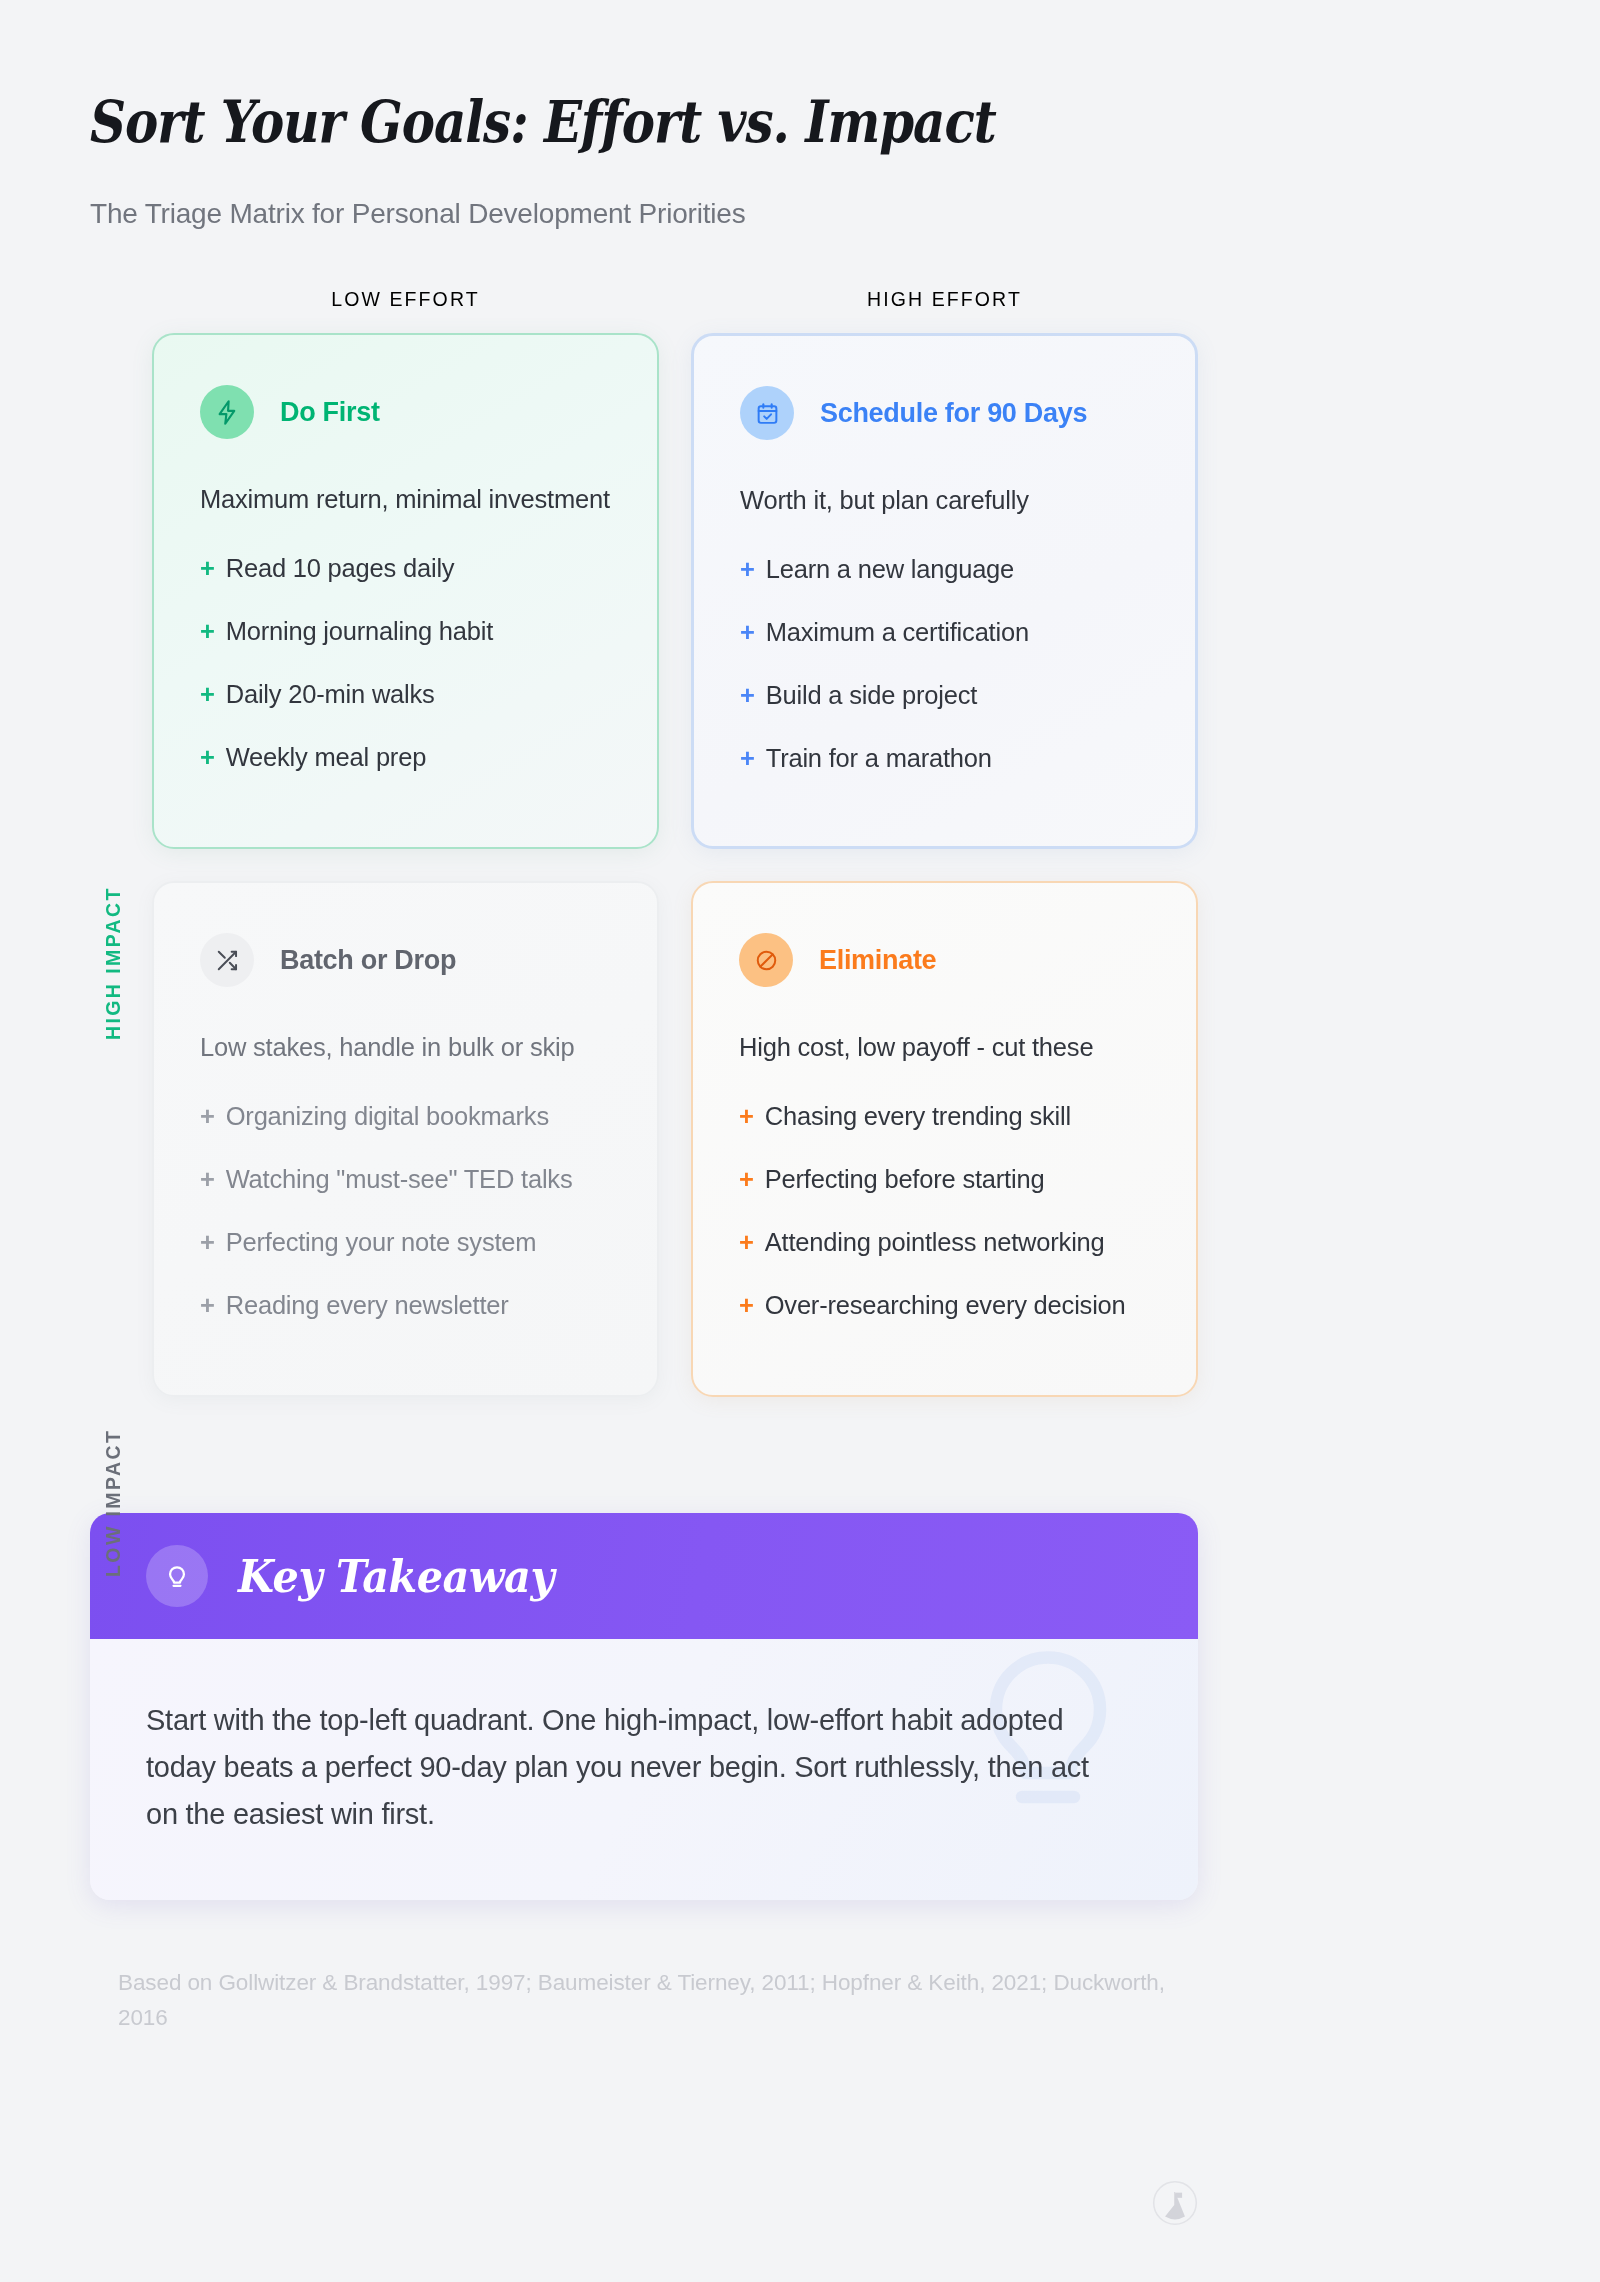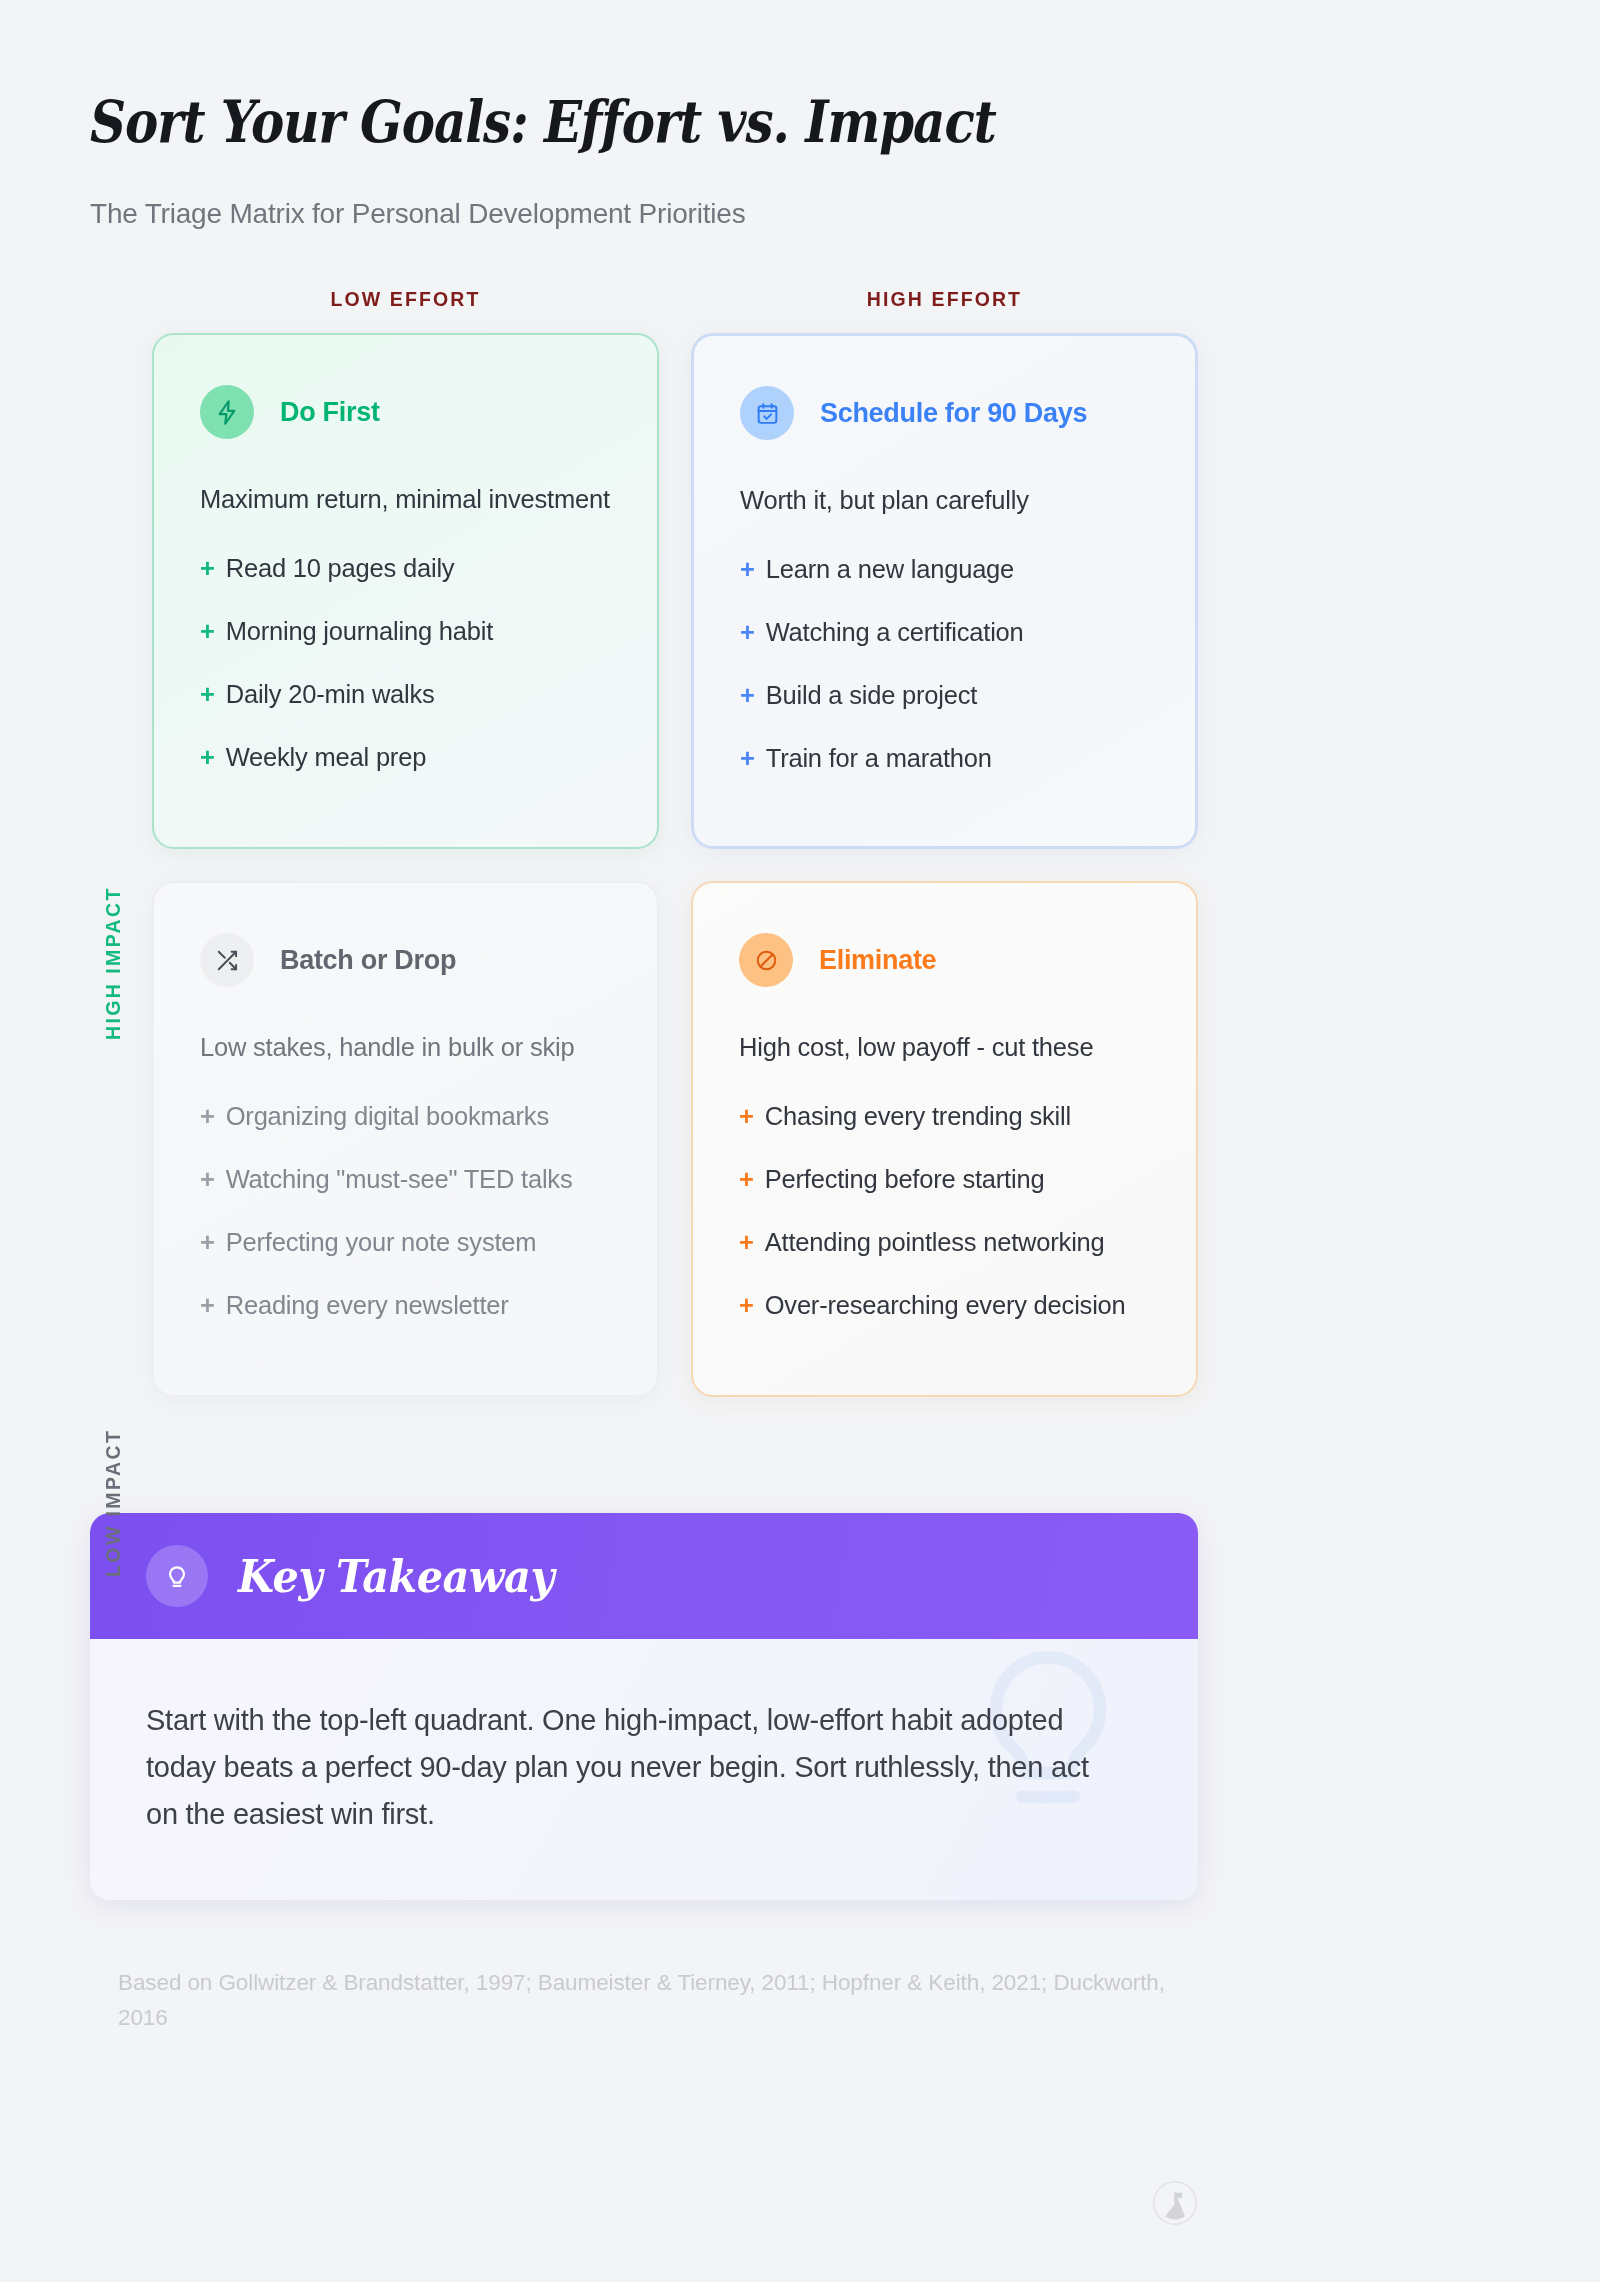--- a/index.html
+++ b/index.html
@@ -38,23 +38,23 @@
     position:relative;
     margin:58px 0 0 0;
     padding-left:152px;
     padding-right:90px;
   }
   .col-heads { display:flex; gap:32px; margin-bottom:22px; }
   .col-head {
     flex:1;
     text-align:center;
     font-size:19.5px;
-    font-weight:bold;
+    font-weight:normal;
     letter-spacing:2.1px;
-    color:#7f1d1d;
+    color:#000000;
   }
 
   .rowlabel {
     position:absolute;
     left:96px;
     width:34px;
     display:flex;
     align-items:center;
     justify-content:center;
     font-size:19.5px;
@@ -260,21 +260,21 @@
           <div class="card-title">Schedule for 90 Days</div>
         </div>
         <div class="card-sub">Worth it, but plan carefully</div>
         <ul class="items">
           <li>
               <span class="plus">+</span>
               <span>Learn a new language</span>
             </li>
           <li>
               <span class="plus">+</span>
-              <span>Watching a certification</span>
+              <span>Maximum a certification</span>
             </li>
           <li>
               <span class="plus">+</span>
               <span>Build a side project</span>
             </li>
           <li>
               <span class="plus">+</span>
               <span>Train for a marathon</span>
             </li>
         </ul>

